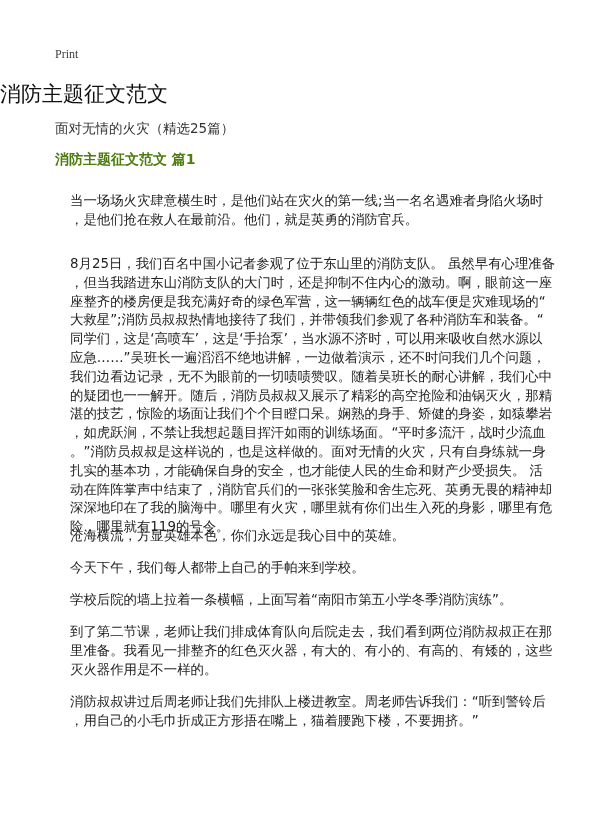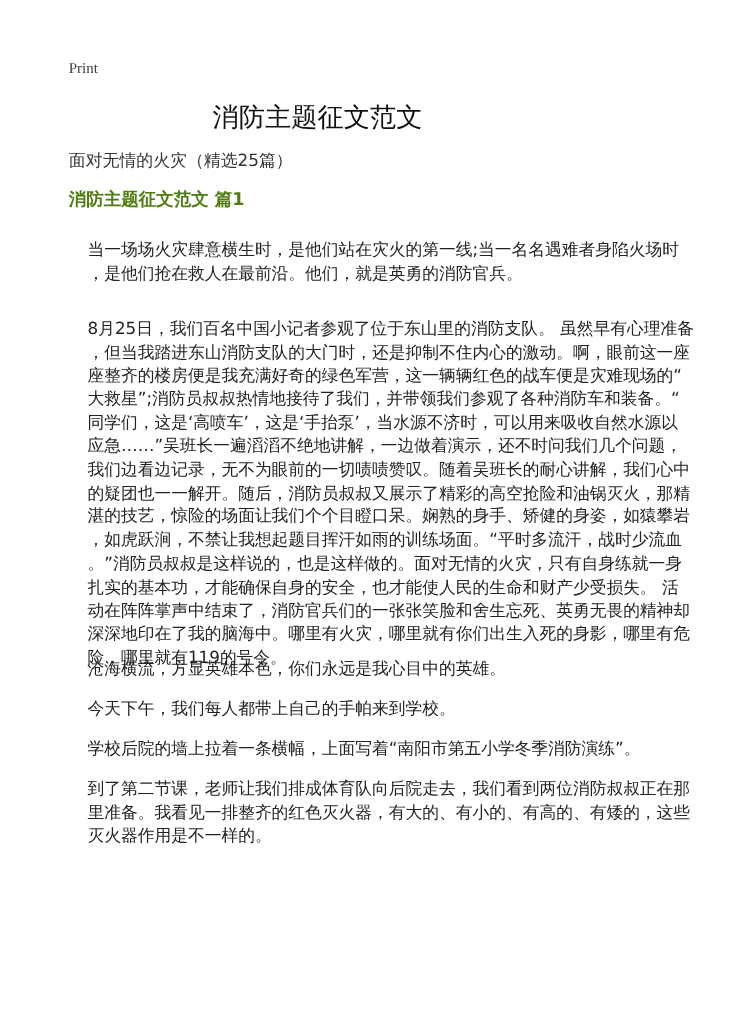--- a/index.html
+++ b/index.html
@@ -1,19 +1,19 @@
 <!DOCTYPE html>
 <html><head>
 <meta charset="utf-8">
 <style>
   html, body { margin: 0; padding: 0; background: #ffffff; }
   body { width: 600px; height: 828px; overflow: hidden; position: relative; color: #1a1a1a; }
   .page { position: absolute; left: 0; top: 0; width: 600px; height: 828px; background: #fff; }
   .print-link { position: absolute; left: 55px; top: 47px; font-family: "Liberation Serif", serif; font-size: 12px; color: #404040; }
-  .doc-title { position: absolute; left: 0; width: 508px; top: 80px; text-align: center; font-family: "DejaVu Sans", sans-serif; font-size: 21px; color: #111; font-weight: normal; margin: 0; }
+  .doc-title { position: absolute; left: 0; width: 508px; top: 80px; text-align: left; font-family: "DejaVu Sans", sans-serif; font-size: 21px; color: #111; font-weight: normal; margin: 0; }
   .subtitle { position: absolute; left: 55px; top: 120px; font-family: "DejaVu Sans", sans-serif; font-size: 13.5px; color: #333; }
   .section-heading { position: absolute; left: 55px; top: 151px; font-family: "DejaVu Sans", sans-serif; font-size: 14px; font-weight: bold; color: #4d7c0f; margin: 0; }
   .body { position: absolute; left: 55px; width: 520px; font-family: "DejaVu Sans", sans-serif; font-size: 13.4px; line-height: 18.8px; color: #222; }
   .para { margin: 15px; white-space: pre-line; }
 </style>
 </head>
 <body>
 
 <div class="page">
   <div class="print-link">Print</div>
@@ -49,13 +49,17 @@
     <p class="para">今天下午，我们每人都带上自己的手帕来到学校。</p>
   </div>
   <div class="body" style="top:576px">
     <p class="para">学校后院的墙上拉着一条横幅，上面写着“南阳市第五小学冬季消防演练”。</p>
   </div>
   <div class="body" style="top:608px">
     <p class="para">到了第二节课，老师让我们排成体育队向后院走去，我们看到两位消防叔叔正在那
 里准备。我看见一排整齐的红色灭火器，有大的、有小的、有高的、有矮的，这些
 灭火器作用是不一样的。</p>
   </div>
+  <div class="body" style="top:678px">
+    <p class="para">消防叔叔讲过后周老师让我们先排队上楼进教室。周老师告诉我们：“听到警铃后
+，用自己的小毛巾折成正方形捂在嘴上，猫着腰跑下楼，不要拥挤。”</p>
+  </div>
 </div>
 
 </body></html>

